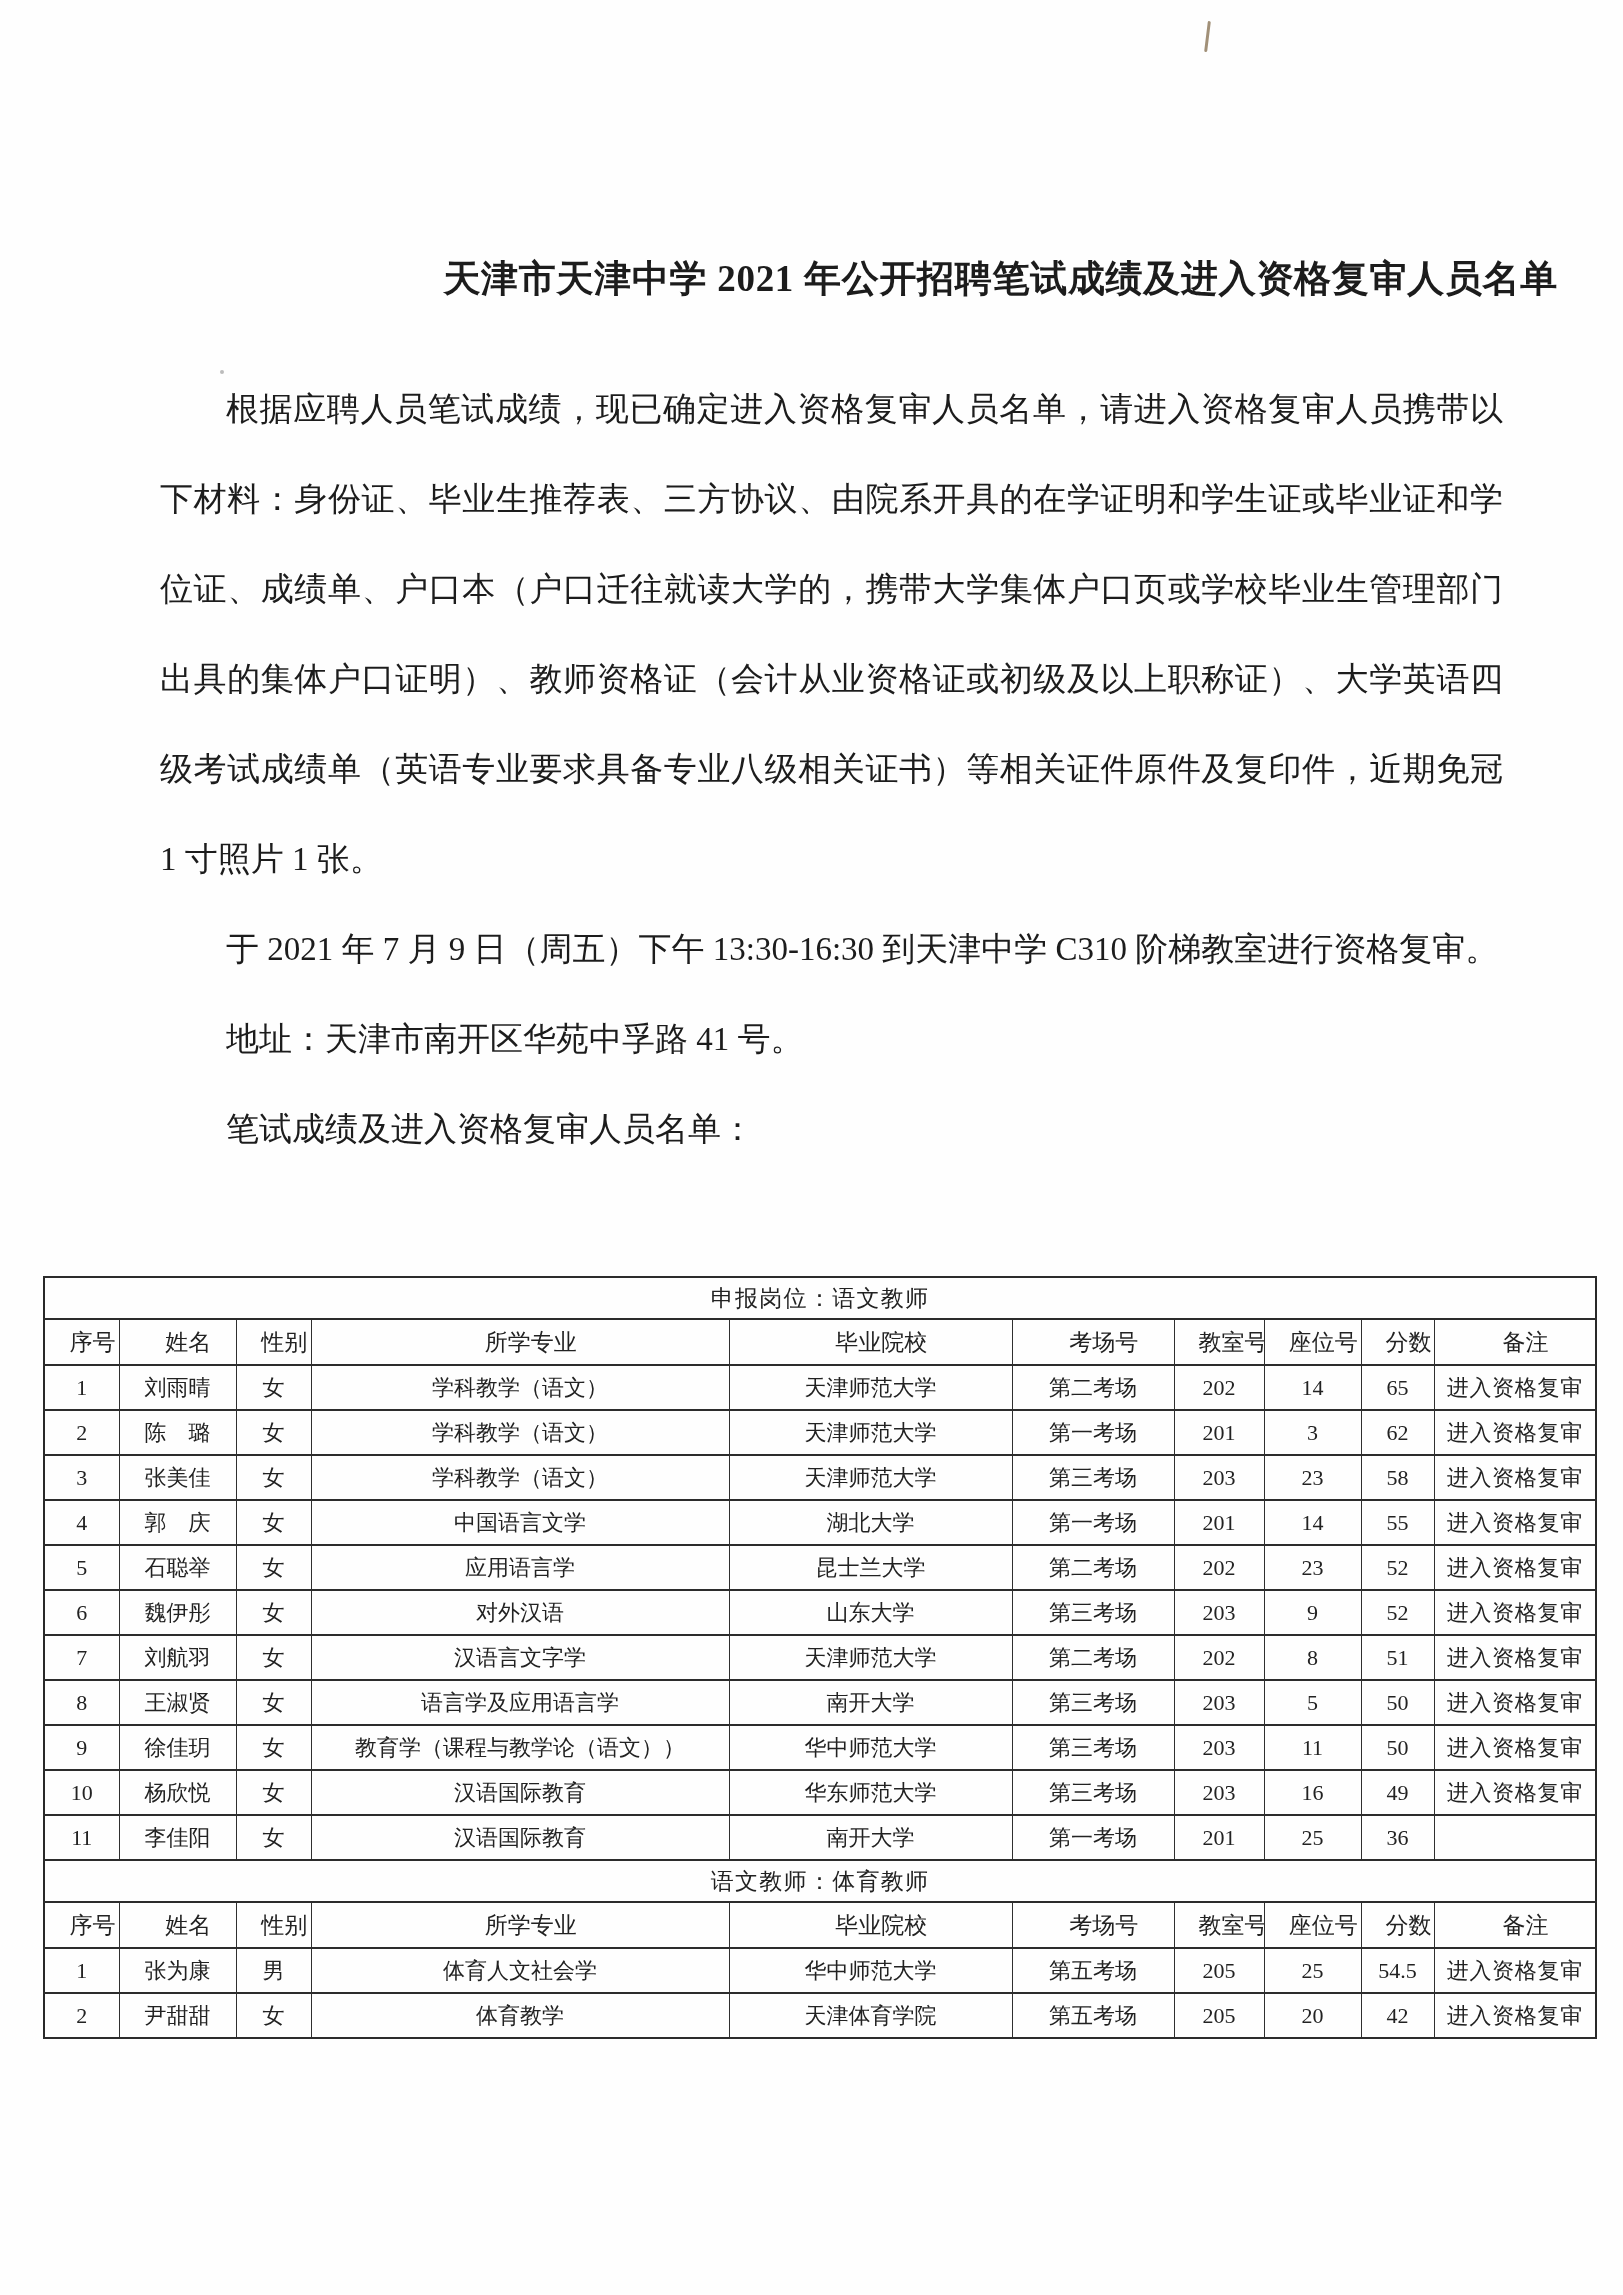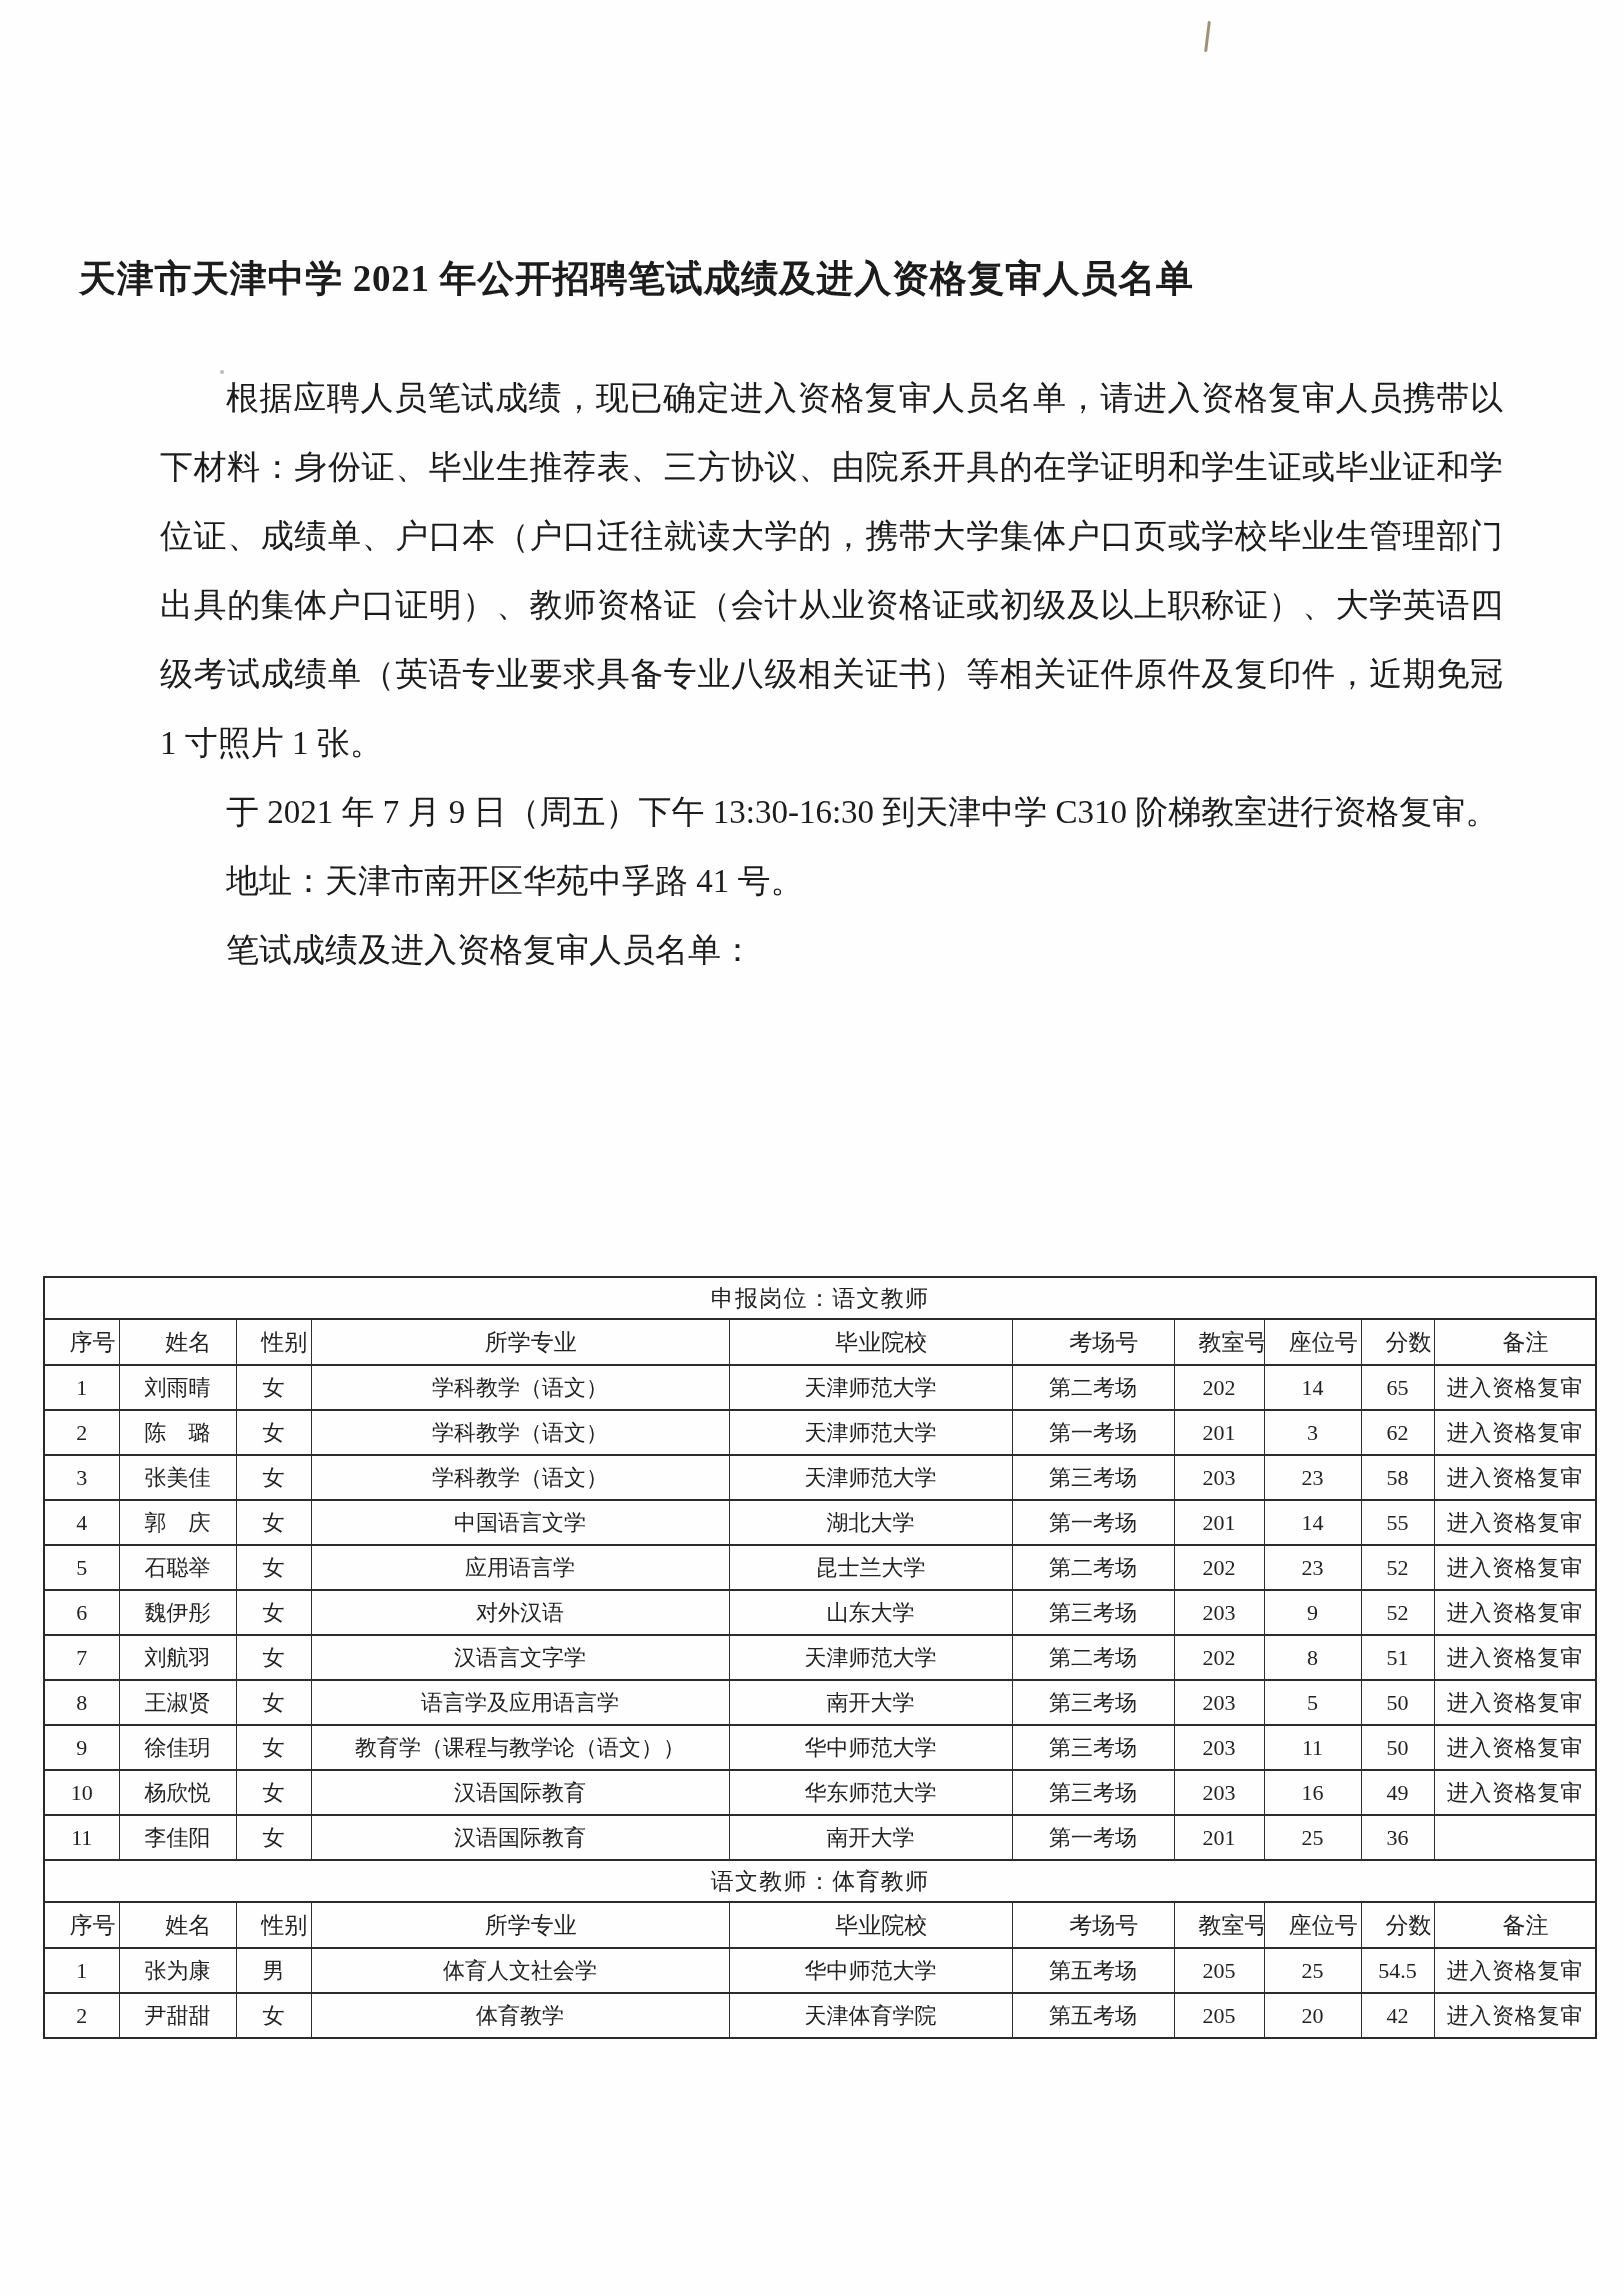--- a/index.html
+++ b/index.html
@@ -19,28 +19,28 @@
     width:2.6px; height:31px;
     background:#8a7456; border-radius:1.3px;
     transform:rotate(7deg); opacity:.8;
   }
   .scan-artifact-2 {
     position:absolute; left:220px; top:370px;
     width:3.9px; height:3.9px; background:#bcbcbc; border-radius:50%;
   }
   .doc-title {
     position:absolute; left:79px; right:65px; top:254px;
-    text-align:left;
+    text-align:right;
     font-size:37px; font-weight:bold;
     letter-spacing:0.7px;
     white-space:nowrap;
   }
   .doc-body {
     position:absolute; left:160px; top:364px; width:1343px;
-    font-size:33px; line-height:69px;
+    font-size:33px; line-height:90px;
     text-align:justify; text-justify:inter-ideograph;
   }
   .doc-body p { text-indent:2em; }
   .results-table {
     position:absolute; left:43px; top:1276px;
     width:1553px;
     border-collapse:collapse; table-layout:fixed;
     font-size:22px; color:#222;
   }
   .results-table td, .results-table th {

